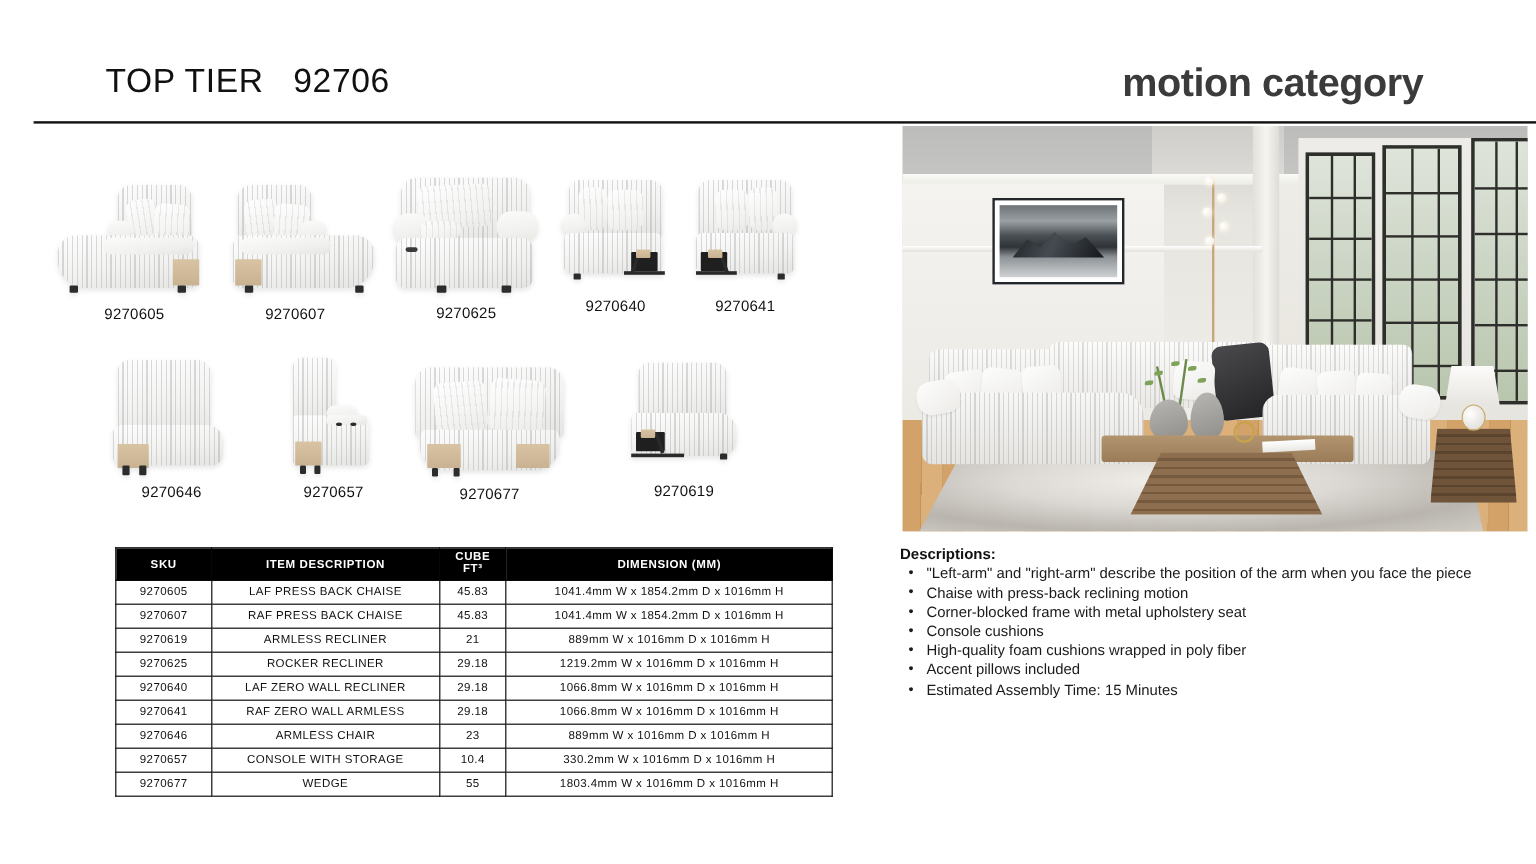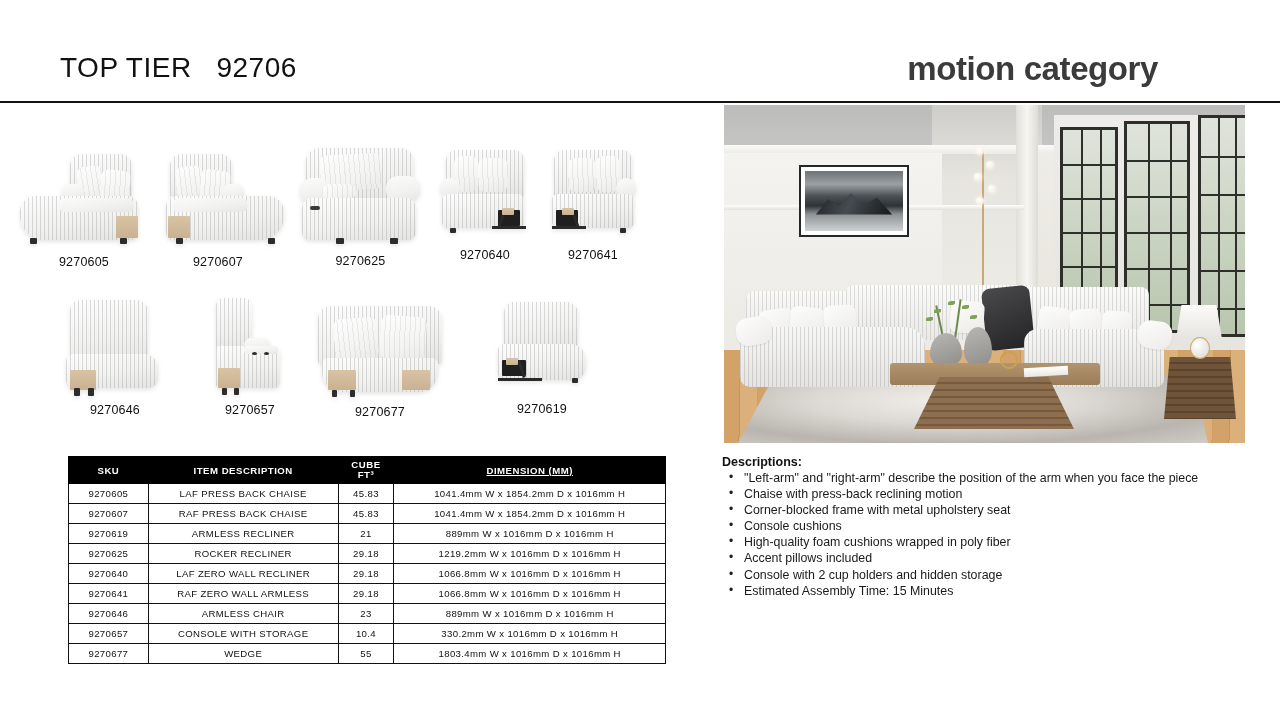--- a/index.html
+++ b/index.html
@@ -2,21 +2,21 @@
 <html><head>
 <meta charset="utf-8">
 <style>
   * { box-sizing: border-box; margin: 0; padding: 0; }
   html, body {
     width: 1280px; height: 720px;
     background: #ffffff;
     font-family: "Liberation Sans", sans-serif;
     overflow: hidden;
   }
-  .page { position: relative; width: 1184px; height: 720px; background:#fff; }
+  .page { position: relative; width: 1184px; height: 720px; background:#fff;margin-left:28px; }
 
   
   .hdr-title {
     position: absolute; left: 60px; top: 52px;
     font-size: 28px; letter-spacing: 0.5px; color: #111;
     white-space: pre;
   }
   .hdr-brand {
     position: absolute; right: 26px; top: 50px;
     font-size: 33px; font-weight: bold; color: #3b3b3b;
@@ -88,21 +88,21 @@
     height: 27px;
     font-size: 9.6px;
     font-weight: bold;
     letter-spacing: 0.5px;
     border: 1px solid #000;
   }
   .spec-table thead th .sub { display:block; line-height: 1.05; }
   .col-sku   { width: 80px; }
   .col-desc  { width: 190px; }
   .col-cube  { width: 56px; }
-  .col-dim   { width: 272px; text-decoration: underline; }
+  .col-dim   { width: 272px; }
   .spec-table tbody td { letter-spacing: 0.35px; }
 
   
   .photo {
     position: absolute; left: 724px; top: 105px;
     width: 521px; height: 338px;
     overflow: hidden; background: #e9e7e2;
   }
   .ph { position: absolute; }
   
@@ -498,18 +498,17 @@
 
   <div class="desc">
     <div class="desc-title">Descriptions:</div>
     <ul id="desc-list">
         <li>"Left-arm" and "right-arm" describe the position of the arm when you face the piece</li>
         <li>Chaise with press-back reclining motion</li>
         <li>Corner-blocked frame with metal upholstery seat</li>
         <li>Console cushions</li>
         <li>High-quality foam cushions wrapped in poly fiber</li>
         <li>Accent pillows included</li>
-        <li>Console with 2 cup holders and hidden storage</li>
         <li>Estimated Assembly Time: 15 Minutes</li>
       </ul>
   </div>
 
 </div>
 
 </body></html>

